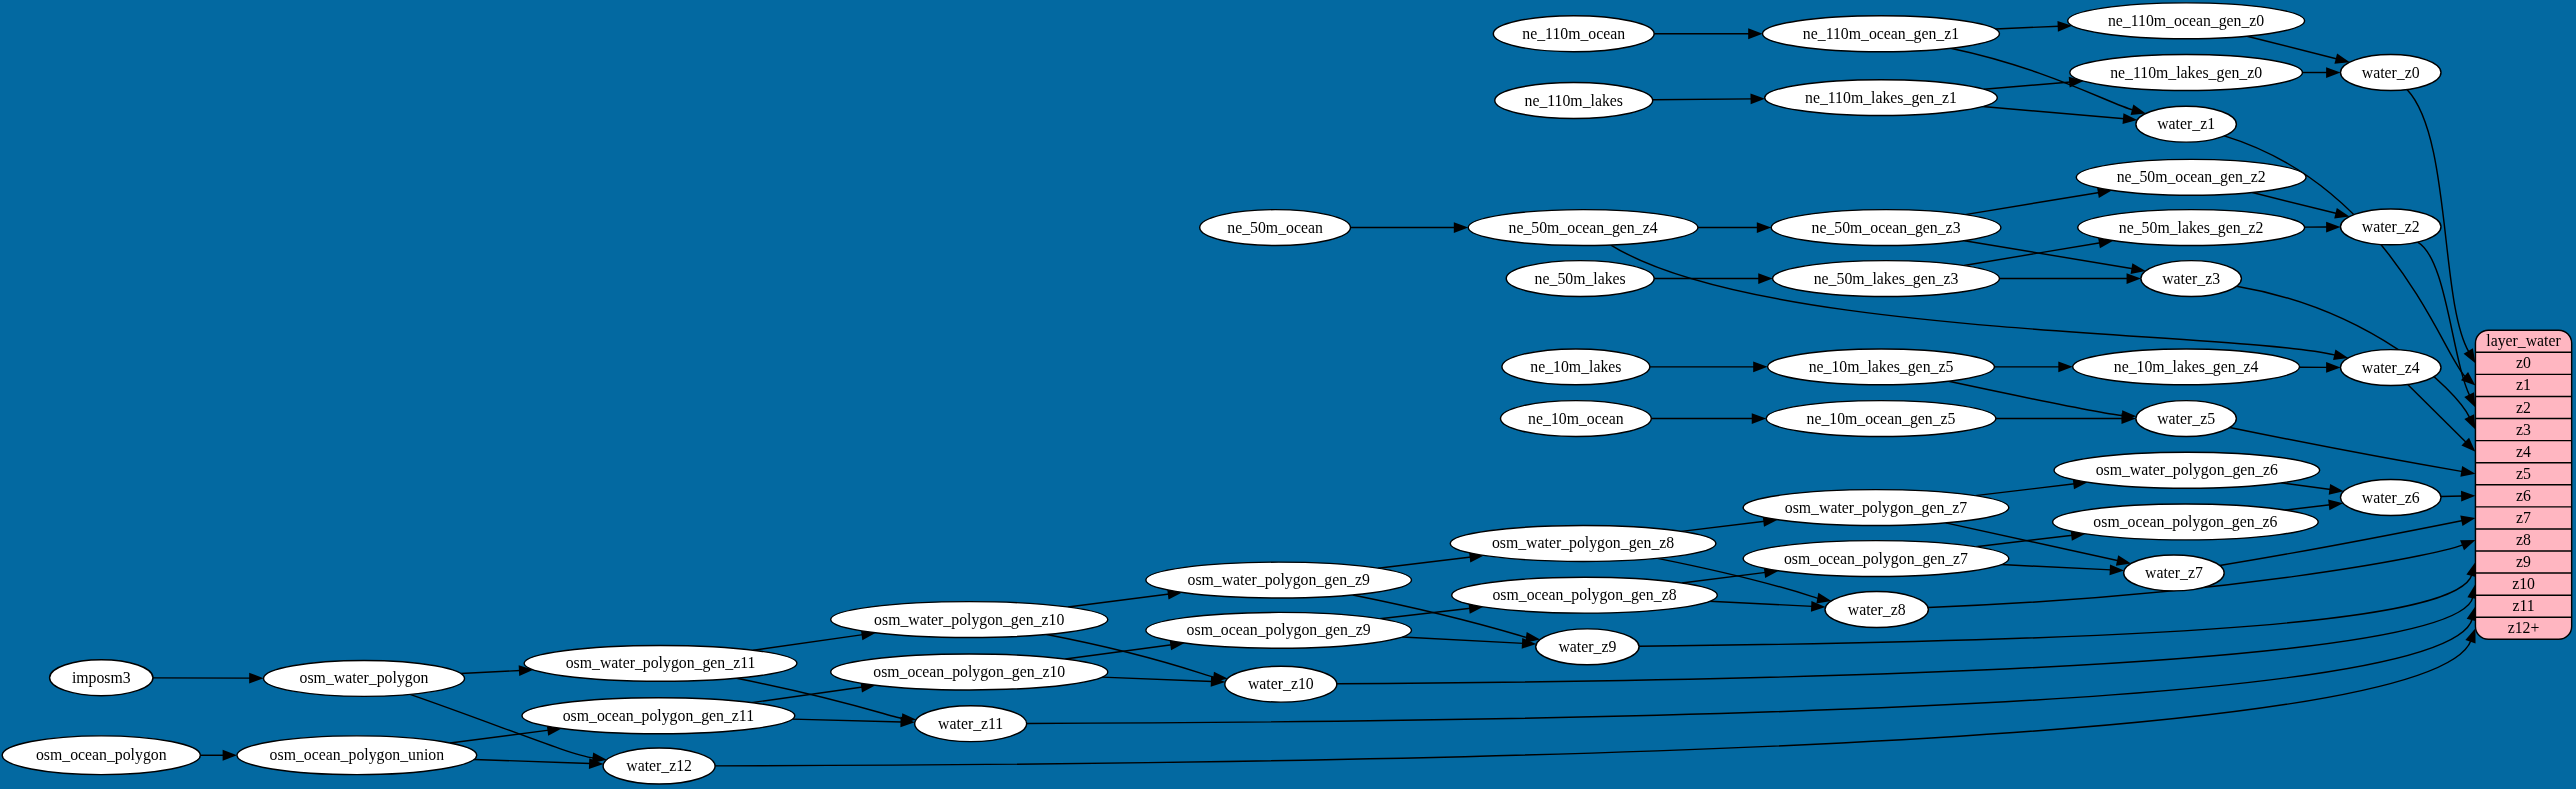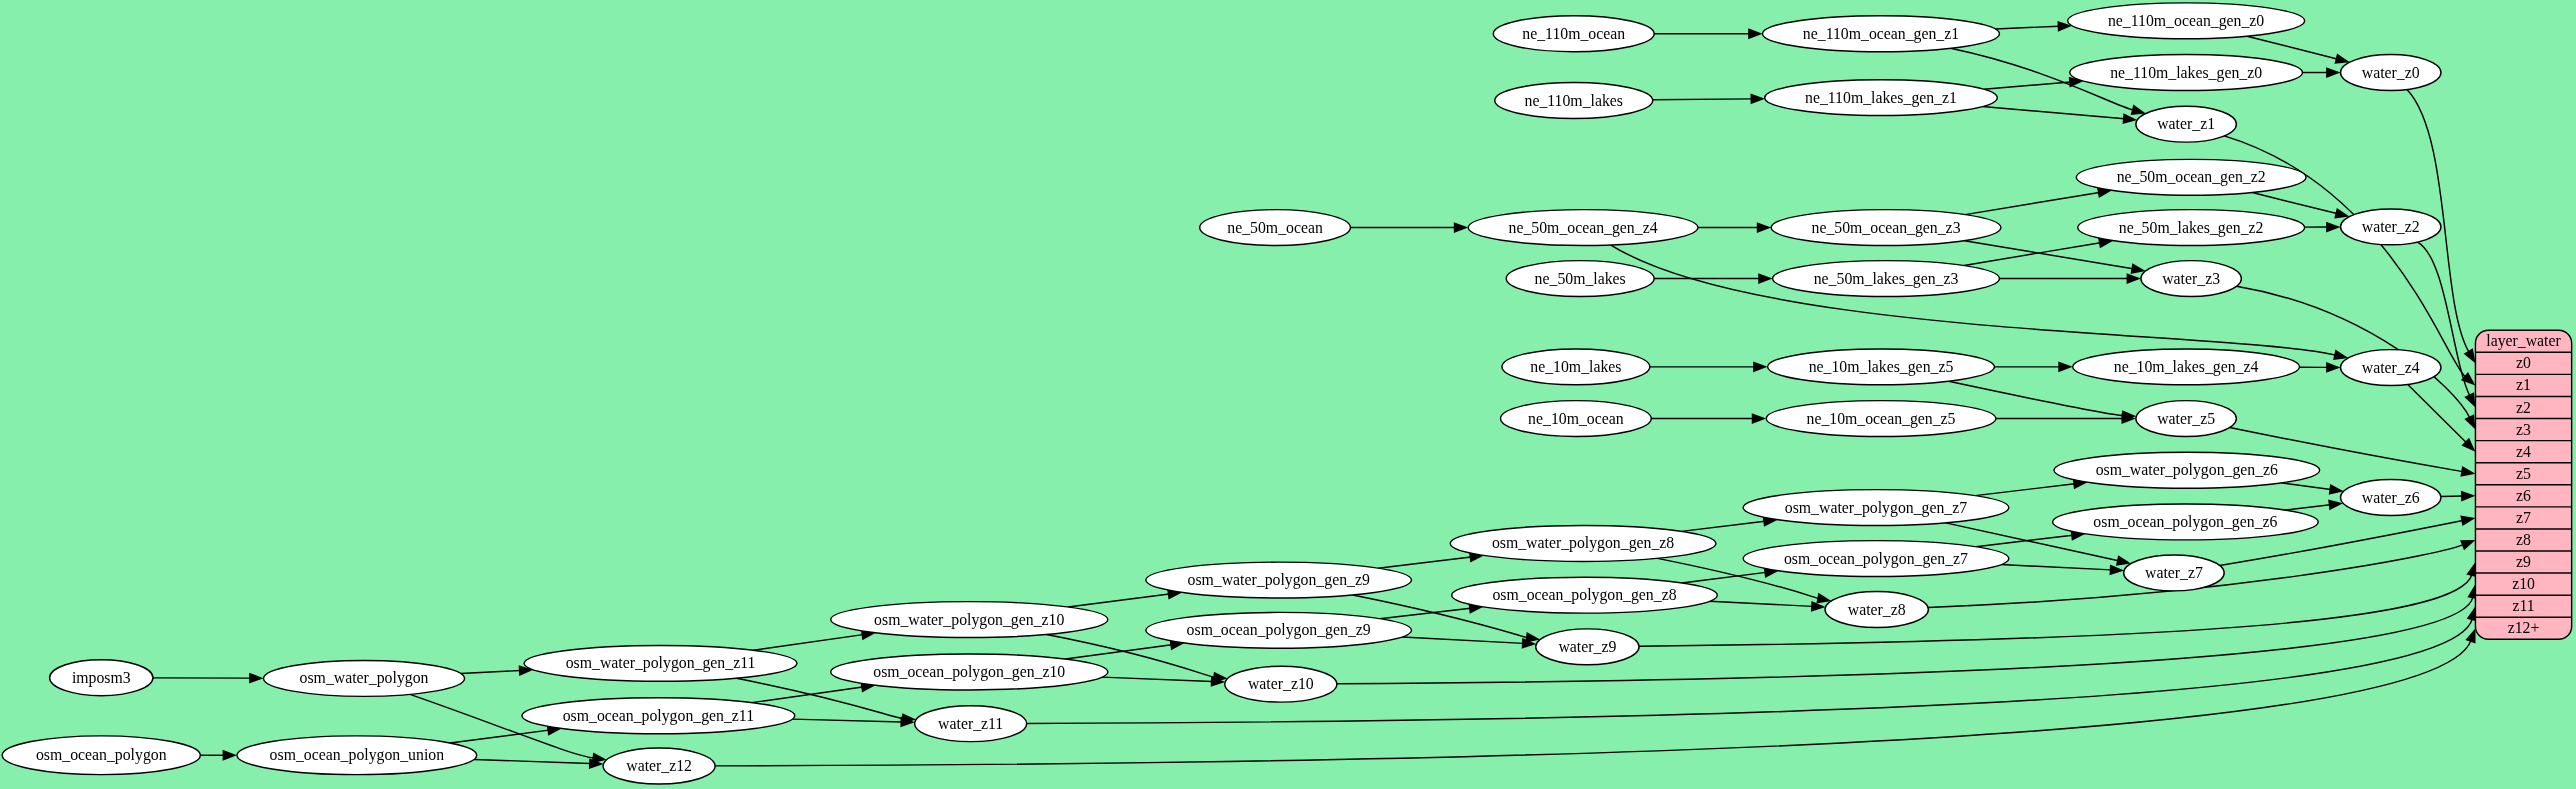--- a/index.html
+++ b/index.html
@@ -1,16 +1,16 @@
 <!DOCTYPE html>
 <html style="font-size:11.5px"><head>
 <meta charset="utf-8">
 <style>
   html,body{margin:0;padding:0;background:#ffffff;}
-  .canvas{width:2576px;height:789px;background:#86efac;overflow:hidden;}
+  .canvas{width:2576px;height:789px;background:#0369a1;overflow:hidden;}
   svg{display:block;}
   svg text{
     font-family:"Liberation Serif","DejaVu Serif",serif;
     font-size:22px;
     fill:#000000;
     text-anchor:middle;
   }
   .edge-path{fill:none;}
   .arrow-head{stroke:none;}
 </style>

